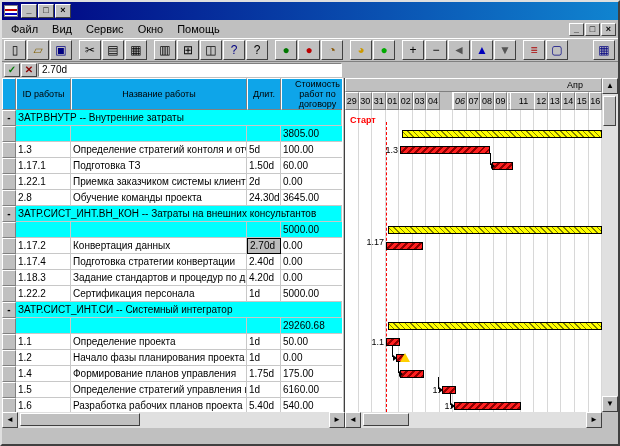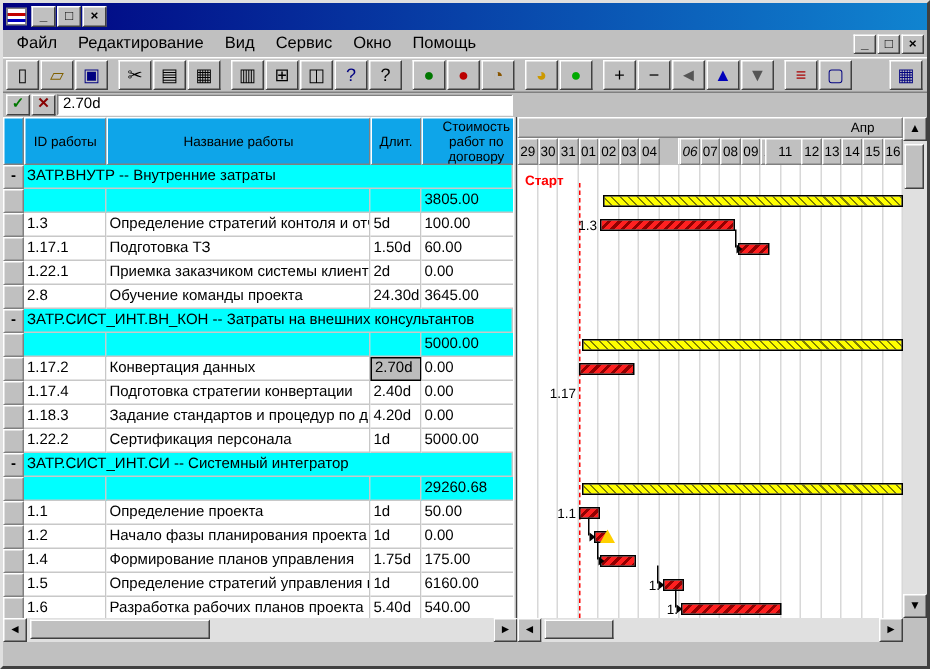--- a/index.html
+++ b/index.html
@@ -90,21 +90,20 @@
     <div class="winbtns">
         <div class="tbtn">_</div>
         <div class="tbtn">□</div>
         <div class="tbtn">×</div>
       </div>
   </div>
 
   <div class="menubar">
     <div class="menu-items">
         <div class="menu-item">Файл</div>
-        <div class="menu-item">Редактирование</div>
         <div class="menu-item">Вид</div>
         <div class="menu-item">Сервис</div>
         <div class="menu-item">Окно</div>
         <div class="menu-item">Помощь</div>
       </div>
     <div class="mdibtns">
         <div class="tbtn sm">_</div>
         <div class="tbtn sm">□</div>
         <div class="tbtn sm">×</div>
       </div>
@@ -340,21 +339,21 @@
           <div class="gcol" style="left: 230.01px; width: 13.53px;"></div>
           <div class="gcol" style="left: 243.54px; width: 13.53px;"></div>
           <div class="startline" style="left: 41px;"></div>
           <div class="startlabel">Старт</div>
           <div class="bar summary" style="left: 57px; top: 20px; width: 200px;"></div>
           <div class="bar task" style="left: 55px; top: 36px; width: 90px;"></div>
           <div class="barlabel" style="left: 28px; top: 36px;">1.3</div>
           <div class="bar task" style="left: 147px; top: 52px; width: 21px;"></div>
           <div class="bar summary" style="left: 43px; top: 116px; width: 214px;"></div>
           <div class="bar task" style="left: 41px; top: 132px; width: 37px;"></div>
-          <div class="barlabel" style="left: 14px; top: 148px;">1.17</div>
+          <div class="barlabel" style="left: 14px; top: 128px;">1.17</div>
           <div class="bar summary" style="left: 43px; top: 212px; width: 214px;"></div>
           <div class="bar task" style="left: 41px; top: 228px; width: 14px;"></div>
           <div class="barlabel" style="left: 14px; top: 228px;">1.1</div>
           <div class="bar task" style="left: 51px; top: 244px; width: 9px;"></div>
           <div class="bar task" style="left: 55px; top: 260px; width: 24px;"></div>
           <div class="bar task" style="left: 97px; top: 276px; width: 14px;"></div>
           <div class="barlabel" style="left: 70px; top: 276px;">1.</div>
           <div class="bar task" style="left: 109px; top: 292px; width: 67px;"></div>
           <div class="barlabel" style="left: 82px; top: 292px;">1.</div>
           <div class="connv" style="left: 145px; top: 43px; height: 12px;"></div>

